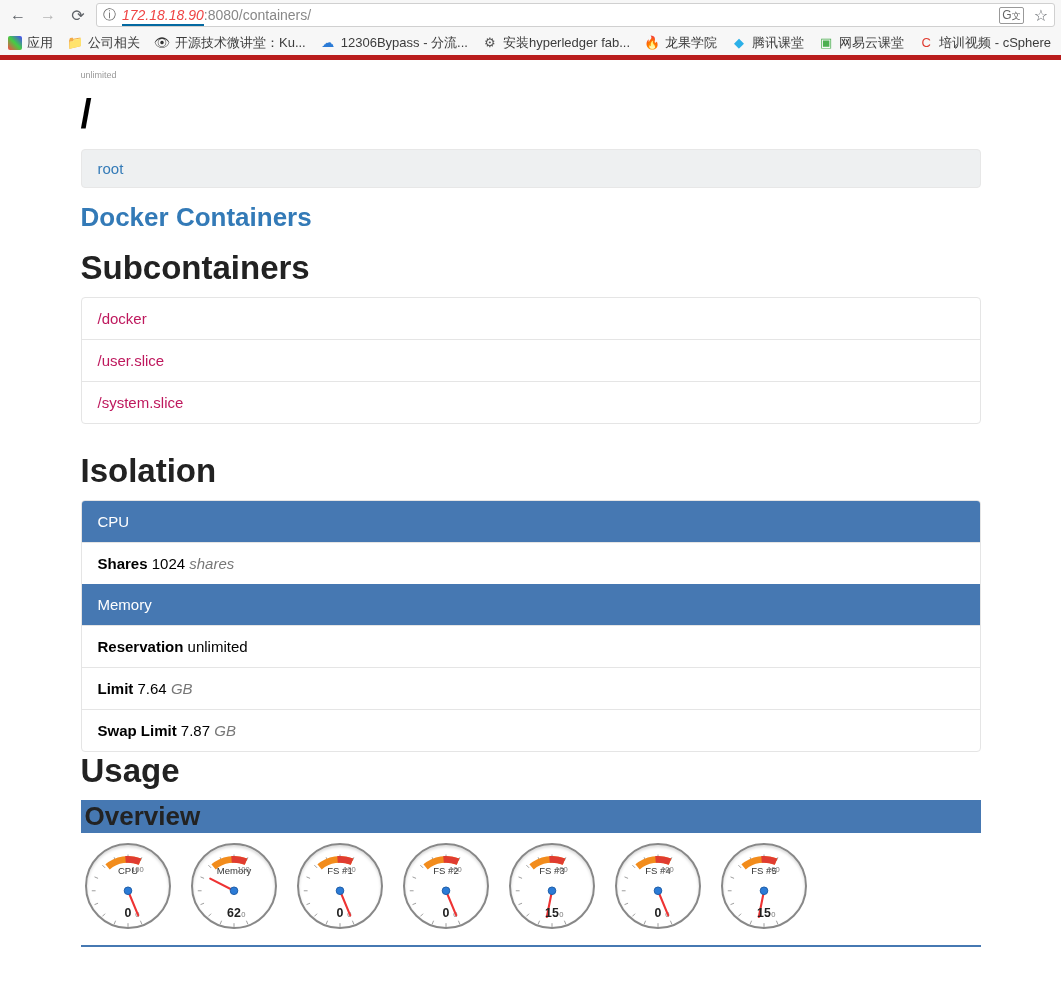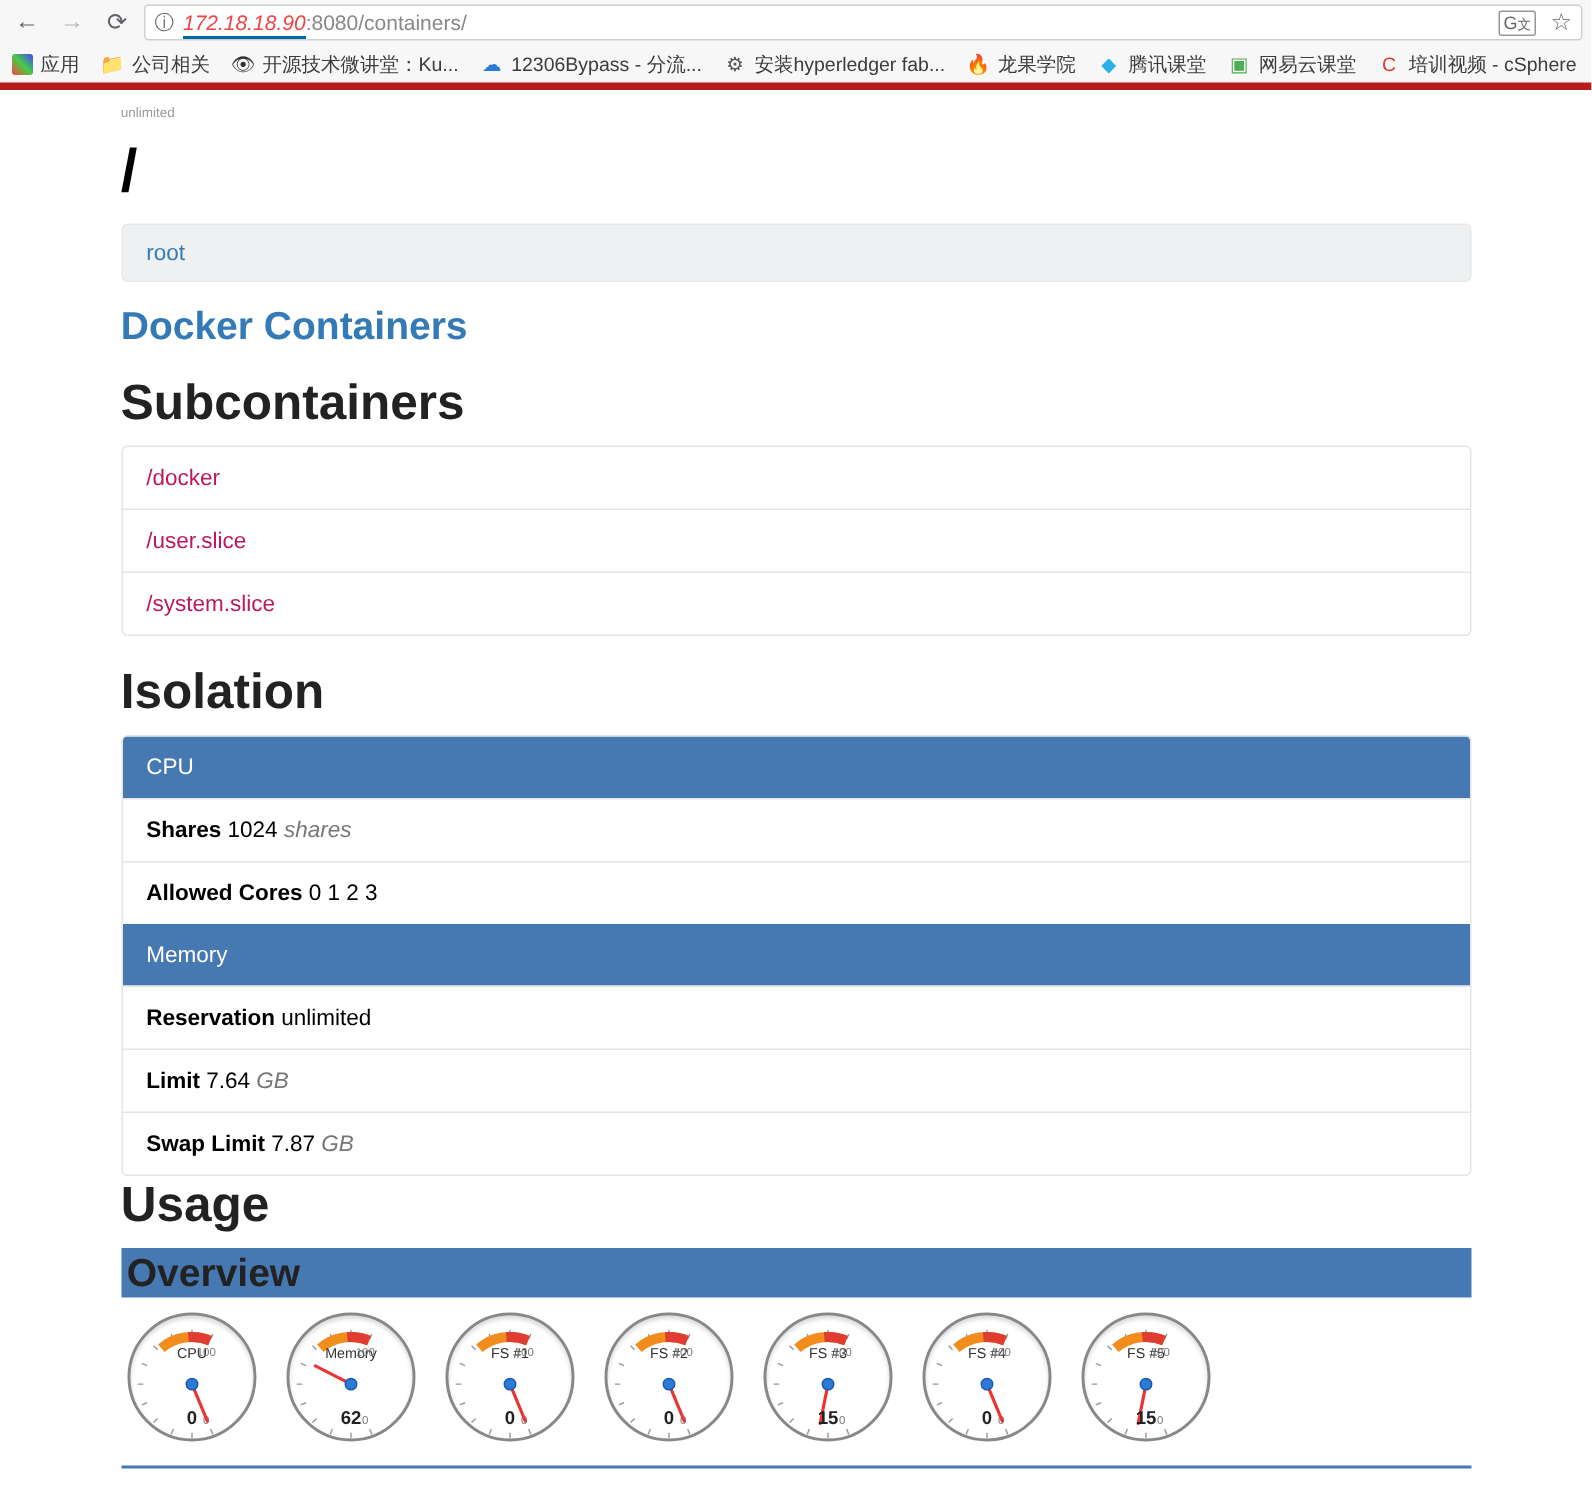--- a/index.html
+++ b/index.html
@@ -118,33 +118,29 @@
 
   <h2 class="dc-link">Docker Containers</h2>
   <h2 class="black">Subcontainers</h2>
 
   <div class="list-group" id="subcontainer-list">
       <div class="list-item"><a href="#">/docker</a></div>
       <div class="list-item"><a href="#">/user.slice</a></div>
       <div class="list-item"><a href="#">/system.slice</a></div>
     </div>
 
-  <h2 class="black" style="margin-top:18px">Isolation</h2>
+  <h2 class="black" style="margin-top:28px">Isolation</h2>
 
   <div class="panel">
     <div class="panel-head">CPU</div>
     <div class="panel-row">
       <b>Shares</b>
       <span>1024</span>
       <i>shares</i>
     </div>
-    <div class="panel-row">
-      <b>Allowed Cores</b>
-      <span>0 1 2 3</span>
-    </div>
     <div class="panel-head">Memory</div>
     <div class="panel-row">
       <b>Reservation</b>
       <span>unlimited</span>
     </div>
     <div class="panel-row">
       <b>Limit</b>
       <span>7.64</span>
       <i>GB</i>
     </div>

